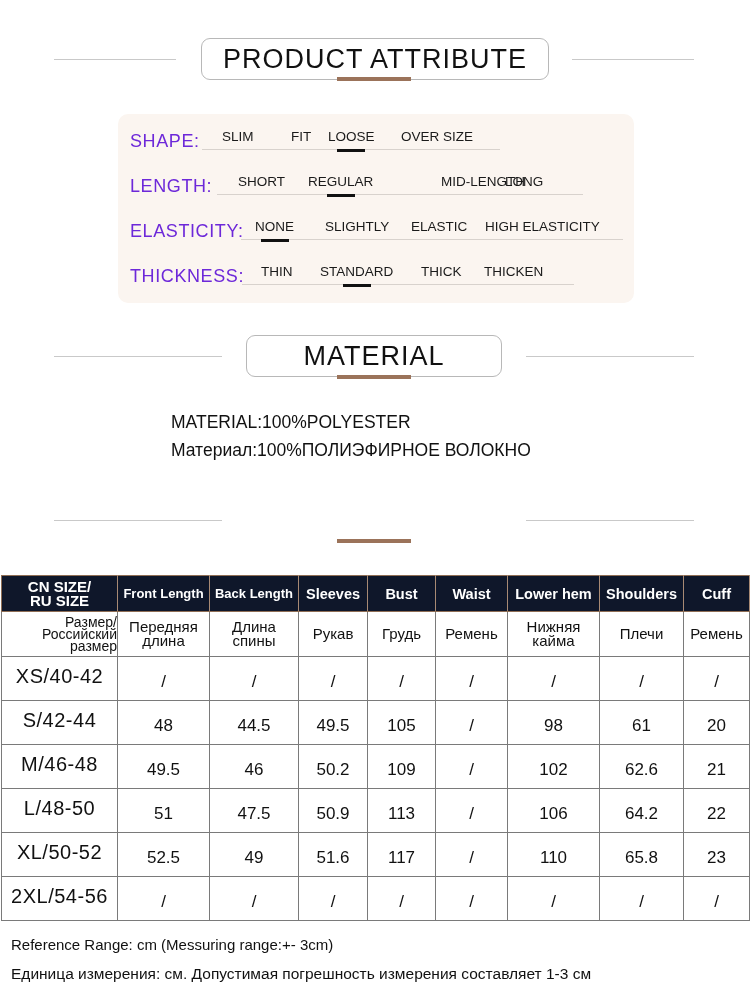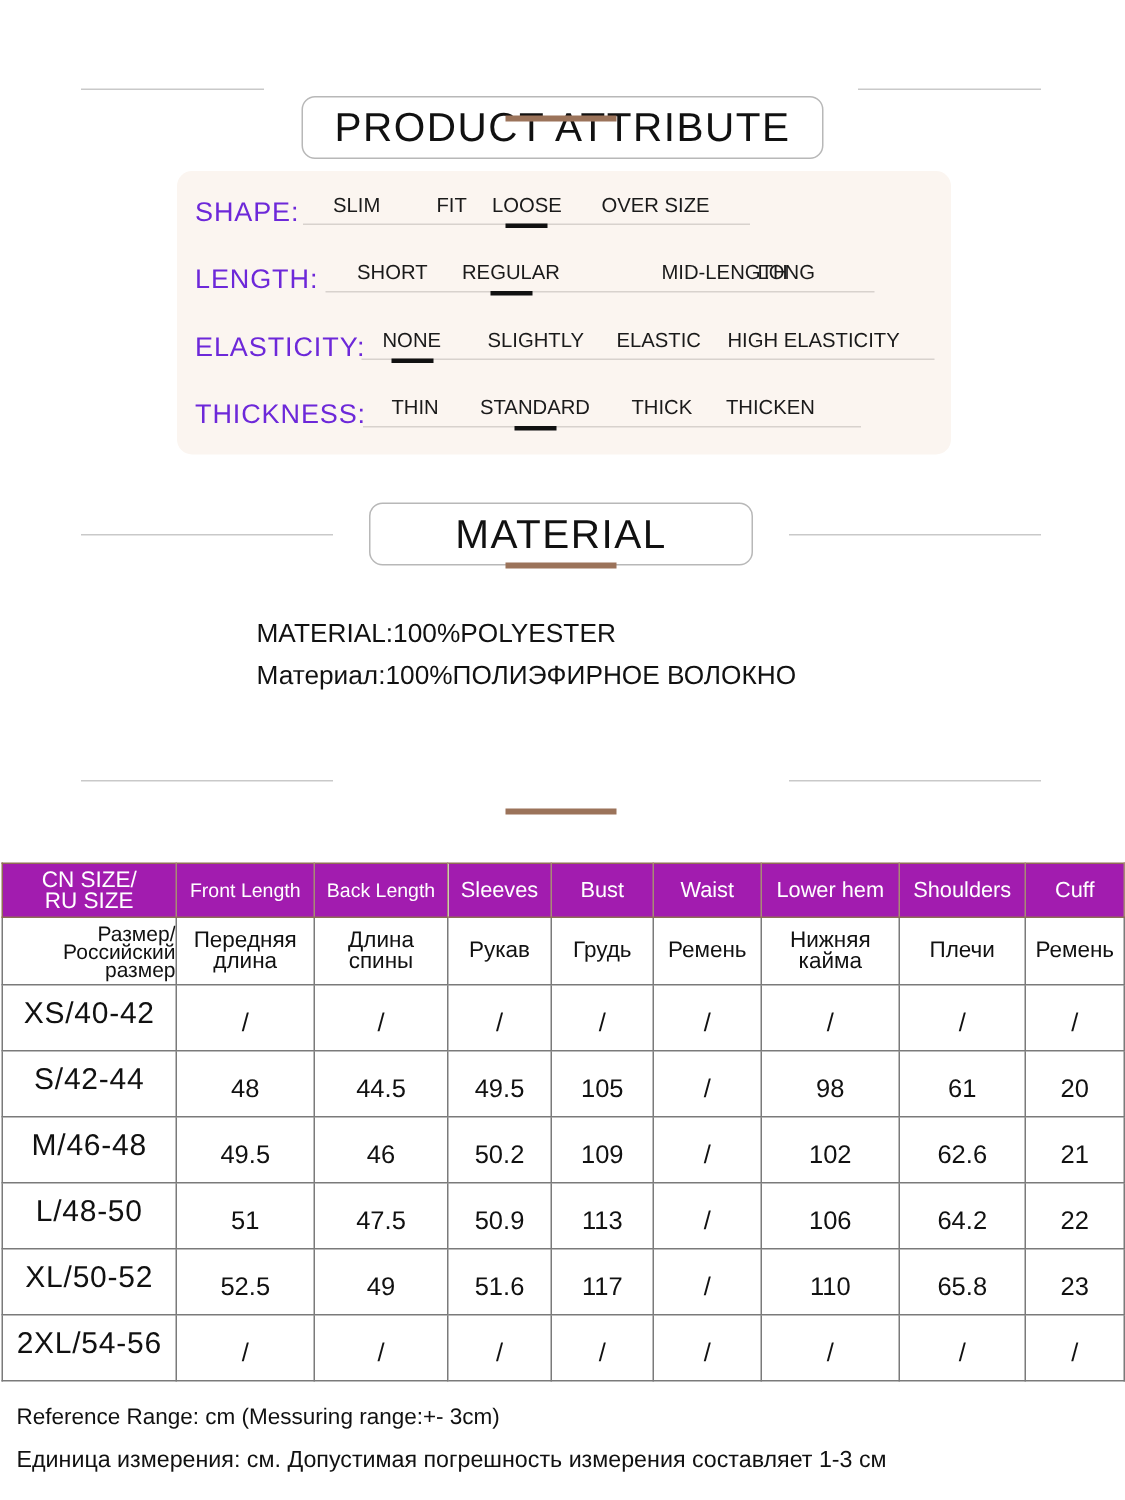--- a/index.html
+++ b/index.html
@@ -19,34 +19,34 @@
   .attr-label { position: absolute; left: 0; bottom: 0; font-size: 18px; letter-spacing: 0.6px; color: #6d28d9; }
   .attr-rule { position: absolute; bottom: 2px; height: 1px; background: #d8d2cd; }
   .attr-opt { position: absolute; bottom: 8px; font-size: 13.5px; color: #1a1a1a; white-space: nowrap; }
   .attr-opt.sel::after { content: ""; position: absolute; left: 50%; transform: translateX(-50%);
         bottom: -8px; width: 28px; height: 3px; background: #111; }
 
   .material-text { position: absolute; left: 171px; font-size: 17.5px; color: #111; white-space: nowrap; }
 
   table.size { position: absolute; left: 1px; top: 575px; border-collapse: collapse; table-layout: fixed; width: 748px; }
   table.size td { border: 1px solid #7a7a7a; text-align: center; vertical-align: middle; padding: 0; overflow: hidden; }
-  table.size tr.hdr-en td { background: #a21caf; color: #fff; height: 35px; font-size: 14.5px; font-weight: normal; border-color: #8f6e55; border-right-color: #a88a74; }
+  table.size tr.hdr-en td { background: #0f172a; color: #fff; height: 35px; font-size: 14.5px; font-weight: bold; border-color: #8f6e55; border-right-color: #a88a74; }
   table.size tr.hdr-en td.first { font-size: 15px; line-height: 14px; }
   table.size tr.hdr-ru td { height: 44px; font-size: 15px; line-height: 14px; color: #111; }
   table.size tr.body td { height: 44px; font-size: 17px; color: #111; padding-top: 6px; box-sizing: border-box; }
   table.size tr.body td.size-cell { font-size: 20px; padding-top: 4px; padding-bottom: 8px; letter-spacing: 0.5px; }
 
   .note { position: absolute; left: 11px; font-size: 15px; color: #111; white-space: nowrap; }
 </style>
 </head>
 <body>
 
 <div class="section-head" style="top:38px;">
   <div class="line" style="left:54px; width:122px;"></div>
-  <div class="pill" style="left:201px; width:348px; height:42px;margin-top:26px;">
+  <div class="pill" style="left:201px; width:348px; height:42px;">
     <span>PRODUCT ATTRIBUTE</span>
   </div>
   <div class="accent" style="left:337px; width:74px; top:39px;"></div>
   <div class="line" style="left:572px; width:122px;"></div>
 </div>
 
 <div class="attr-box">
   <div class="attr-row" style="top:8px;">
     <span class="attr-label">SHAPE:</span>
     <div class="attr-rule" style="left:72px; width:298px;"></div>

